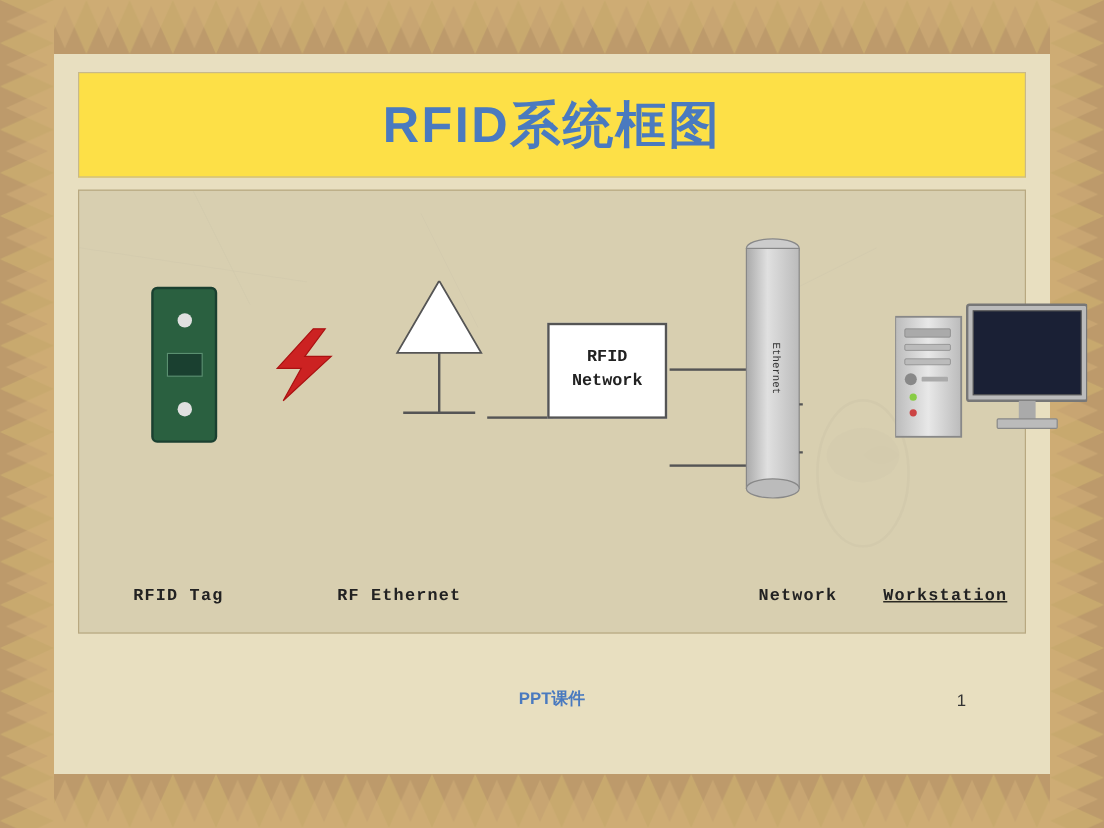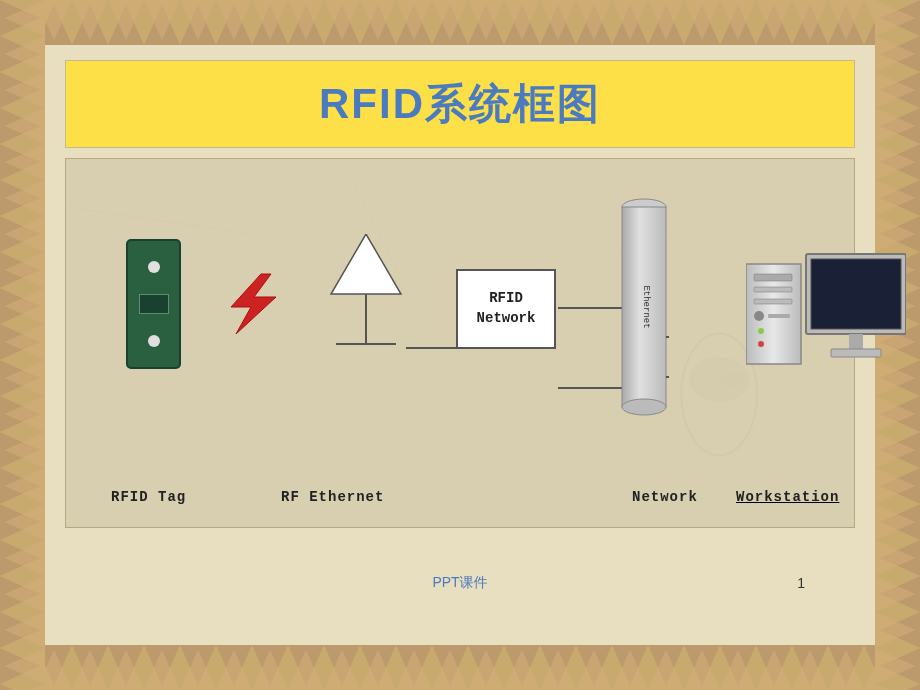--- a/index.html
+++ b/index.html
@@ -218,20 +218,21 @@
       left: 45px;
       right: 45px;
       display: flex;
       justify-content: center;
       align-items: center;
       padding: 5px 0;
     }
     .footer-text {
       color: #4a7abf;
       font-size: 14px;
+      font-weight: bold;
     }
     .page-number {
       position: absolute;
       right: 25px;
       color: #333;
       font-size: 14px;
     }
 
     
     .diagram-lines {

